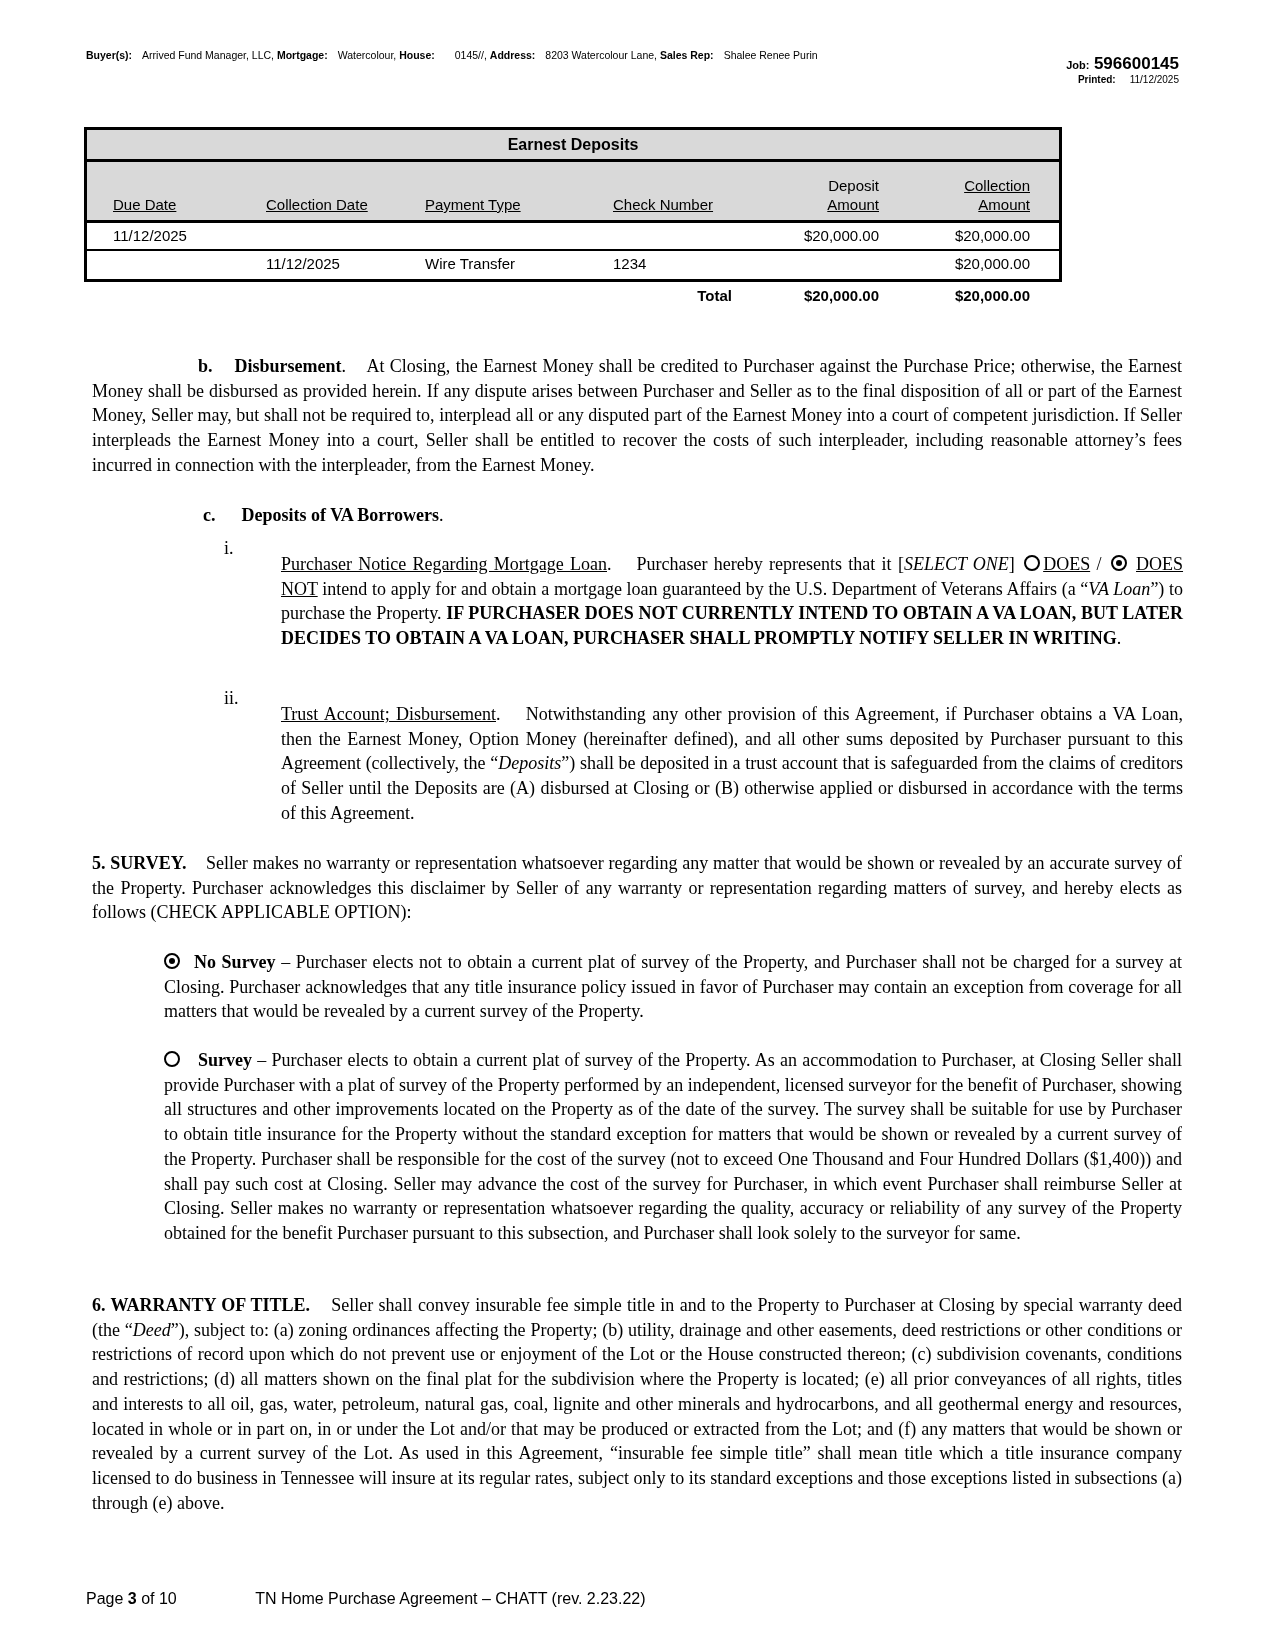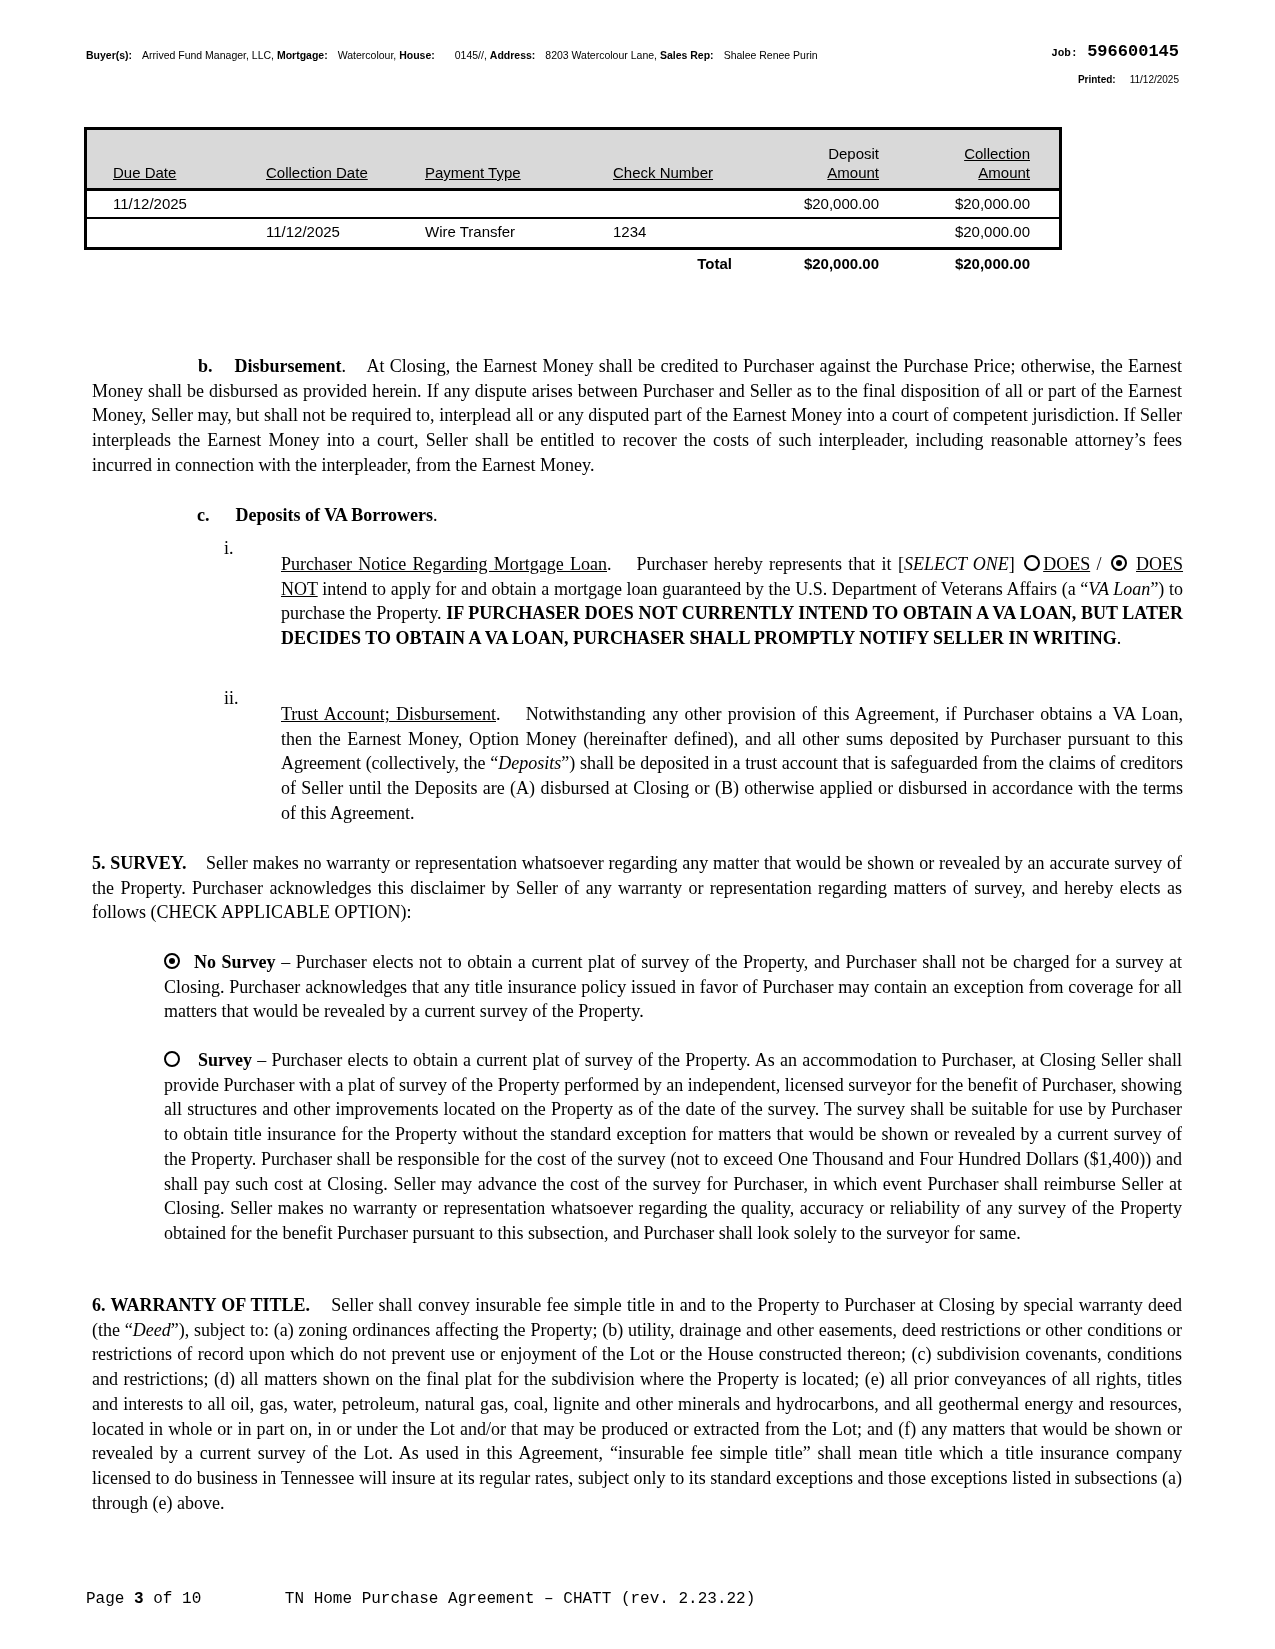--- a/index.html
+++ b/index.html
@@ -1,20 +1,20 @@
 <!DOCTYPE html>
 <html><head>
 <meta charset="utf-8">
 <style>
   html, body { margin: 0; padding: 0; background: #ffffff; }
   body { width: 1275px; height: 1649px; position: relative; overflow: hidden; color: #000; }
   .hdr { position: absolute; left: 86px; top: 49px; font-family: "Liberation Sans", sans-serif; font-size: 10.5px; white-space: nowrap; }
   .hdr b { font-weight: bold; }
   .hdr .gap { display: inline-block; width: 10px; }
-  .job { position: absolute; right: 96px; top: 42px; font-family: Liberation Mono, monospace; }
+  .job { position: absolute; right: 96px; top: 54px; font-family: Liberation Sans, sans-serif; }
   .job .lbl { font-size: 11px; font-weight: bold; }
   .job .num { font-size: 17px; font-weight: bold; }
   .printed { position: absolute; right: 96px; top: 74px; font-family: "Liberation Sans", sans-serif; font-size: 10px; }
   .printed b { margin-right: 14px; }
 
   .deposits { position: absolute; left: 84px; top: 127px; width: 978px; font-family: "Liberation Sans", sans-serif; font-size: 15px; }
   .deposits .box { border: 3px solid #000; border-bottom-width: 3px; }
   .deposits .title { background: #d9d9d9; text-align: center; font-weight: bold; font-size: 16px; height: 29px; line-height: 29px; border-bottom: 3px solid #000; }
   .deposits .colhead { background: #d9d9d9; height: 58px; border-bottom: 3px solid #000; position: relative; }
   .deposits .colhead span { position: absolute; bottom: 6px; text-decoration: underline; line-height: 19px; }
@@ -25,21 +25,21 @@
   .deposits .total span { position: absolute; top: 5px; }
   .c1 { left: 26px; } .c2 { left: 170px; margin-left: 9px; } .c3 { left: 338px; } .c4 { left: 526px; }
   .r5 { right: 180px; text-align: right; } .r6 { right: 29px; text-align: right; }
 
   .doc { position: absolute; font-family: "Liberation Serif", serif; font-size: 18px; line-height: 24.7px; text-align: justify; }
   .doc p { margin: 16px; }
   .u { text-decoration: underline; }
   .radio { display: inline-block; width: 12px; height: 12px; border: 2px solid #000; border-radius: 50%; position: relative; vertical-align: -1px; margin: 0 3px; }
   .radio.on::after { content: ""; position: absolute; left: 3px; top: 3px; width: 6px; height: 6px; border-radius: 50%; background: #000; }
 
-  .footer { position: absolute; left: 86px; top: 1590px; font-family: Liberation Mono, monospace; font-size: 16px; white-space: nowrap; }
+  .footer { position: absolute; left: 86px; top: 1590px; font-family: Liberation Sans, sans-serif; font-size: 16px; white-space: nowrap; }
   .footer .form { margin-left: 74px; }
 </style>
 </head>
 <body>
 
 <div class="hdr">
   <b>Buyer(s):</b><span class="gap"></span><span>Arrived Fund Manager, LLC,</span>
   <b>Mortgage:</b><span class="gap"></span><span>Watercolour,</span>
   <b>House:</b><span class="gap"></span><span class="gap"></span><span>0145//,</span>
   <b>Address:</b><span class="gap"></span><span>8203 Watercolour Lane,</span>
@@ -48,20 +48,21 @@
 <div class="job">
   <span class="lbl">Job:</span>
   <span class="num">596600145</span>
 </div>
 <div class="printed">
   <b>Printed:</b><span>11/12/2025</span>
 </div>
 
 <div class="deposits">
   <div class="box">
+    <div class="title">Earnest Deposits</div>
     <div class="colhead">
       <span class="c1">Due Date</span>
       <span class="c2">Collection Date</span>
       <span class="c3">Payment Type</span>
       <span class="c4">Check Number</span>
       <span class="r5" style="text-decoration:none;"><span style="position:static;text-decoration:none;">Deposit</span><br><span style="position:static;">Amount</span></span>
       <span class="r6" style="text-decoration:none;"><span style="position:static;text-decoration:underline;">Collection</span><br><span style="position:static;">Amount</span></span>
     </div>
     <div class="row">
       <span class="c1">11/12/2025</span>
@@ -84,21 +85,21 @@
     <span style="right:330px;">Total</span>
     <span class="r5" style="right:183px;">$20,000.00</span>
     <span class="r6" style="right:32px;">$20,000.00</span>
   </div>
 </div>
 
 <div class="doc" style="left:76px; top:338px; width:1122px;">
   <p><span style="display:inline-block; width:106px;"></span><b>b.</b><span style="display:inline-block;width:22px;"></span><b>Disbursement</b>.&nbsp;&nbsp;&nbsp; <span>At Closing, the Earnest Money shall be credited to Purchaser against the Purchase Price; otherwise, the Earnest Money shall be disbursed as provided herein.    If any dispute arises between Purchaser and Seller as to the final disposition of all or part of the Earnest Money, Seller may, but shall not be required to, interplead all or any disputed part of the Earnest Money into a court of competent jurisdiction. If Seller interpleads the Earnest Money into a court, Seller shall be entitled to recover the costs of such interpleader, including reasonable attorney’s fees incurred in connection with the interpleader, from the Earnest Money.</span></p>
 </div>
 
-<div class="doc" style="left:181px; top:487px; width:1000px;">
+<div class="doc" style="left:187px; top:487px; width:1000px;">
   <p><b>c.</b><span style="display:inline-block;width:26px;"></span><b>Deposits of VA Borrowers</b>.</p>
 </div>
 
 <div class="doc" style="left:224px; top:536px; width:975px;">
   <span style="position:absolute; left:0; top:0;">i.</span>
   <p style="margin-left:57px;"><span class="u">Purchaser Notice Regarding Mortgage Loan</span>.&nbsp;&nbsp;&nbsp; <span>Purchaser hereby represents that it [</span><i>SELECT ONE</i><span>]</span> <span class="radio"></span><span class="u">DOES</span> <span>/</span> <span class="radio on"></span> <span class="u">DOES NOT</span> <span>intend to apply for and obtain a mortgage loan guaranteed by the U.S. Department of Veterans Affairs (a “</span><i>VA Loan</i><span>”) to purchase the Property.</span> <b>IF PURCHASER DOES NOT CURRENTLY INTEND TO OBTAIN A VA LOAN, BUT LATER DECIDES TO OBTAIN A VA LOAN, PURCHASER SHALL PROMPTLY NOTIFY SELLER IN WRITING</b>.</p>
 </div>
 
 <div class="doc" style="left:224px; top:686px; width:975px;">
   <span style="position:absolute; left:0; top:0;">ii.</span>

